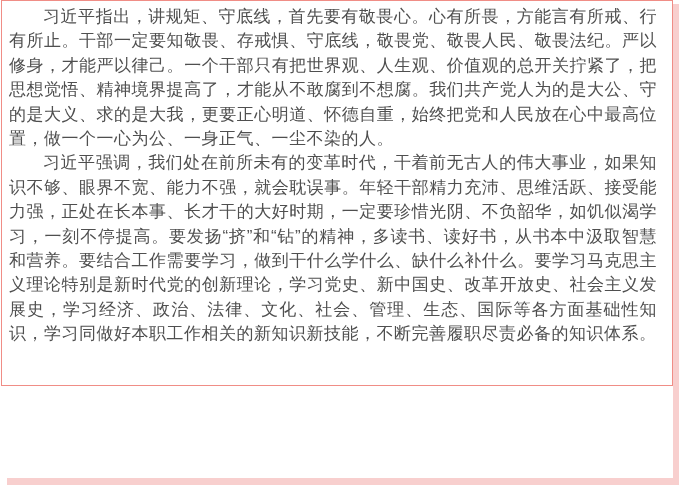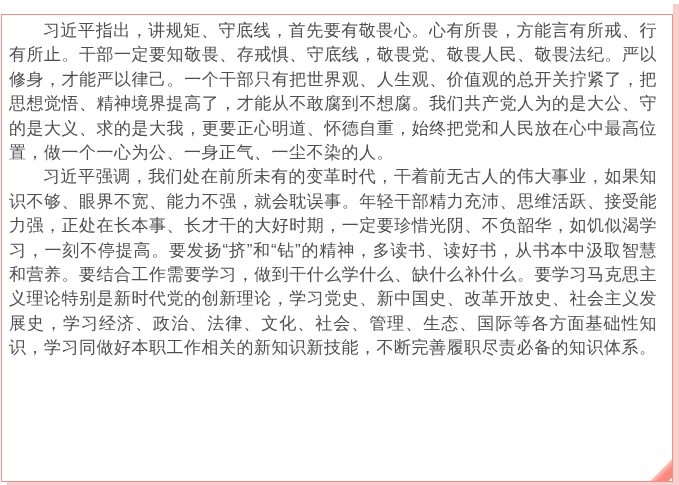--- a/index.html
+++ b/index.html
@@ -38,23 +38,23 @@
     left: 7px;
     right: 0;
     bottom: 0;
     height: 7px;
     background: var(--shadow-band);
   }
   
   .content-box {
     position: absolute;
     left: 1px;
-    top: 14px;
+    top: 0;
     width: 672px;
-    height: 468px;
+    height: 386px;
     background: var(--background);
     border: 1px solid var(--border);
     overflow: hidden;
   }
   .article {
     position: absolute;
     top: 4px;
     left: 7px;
     right: 15px;
     color: var(--text);

